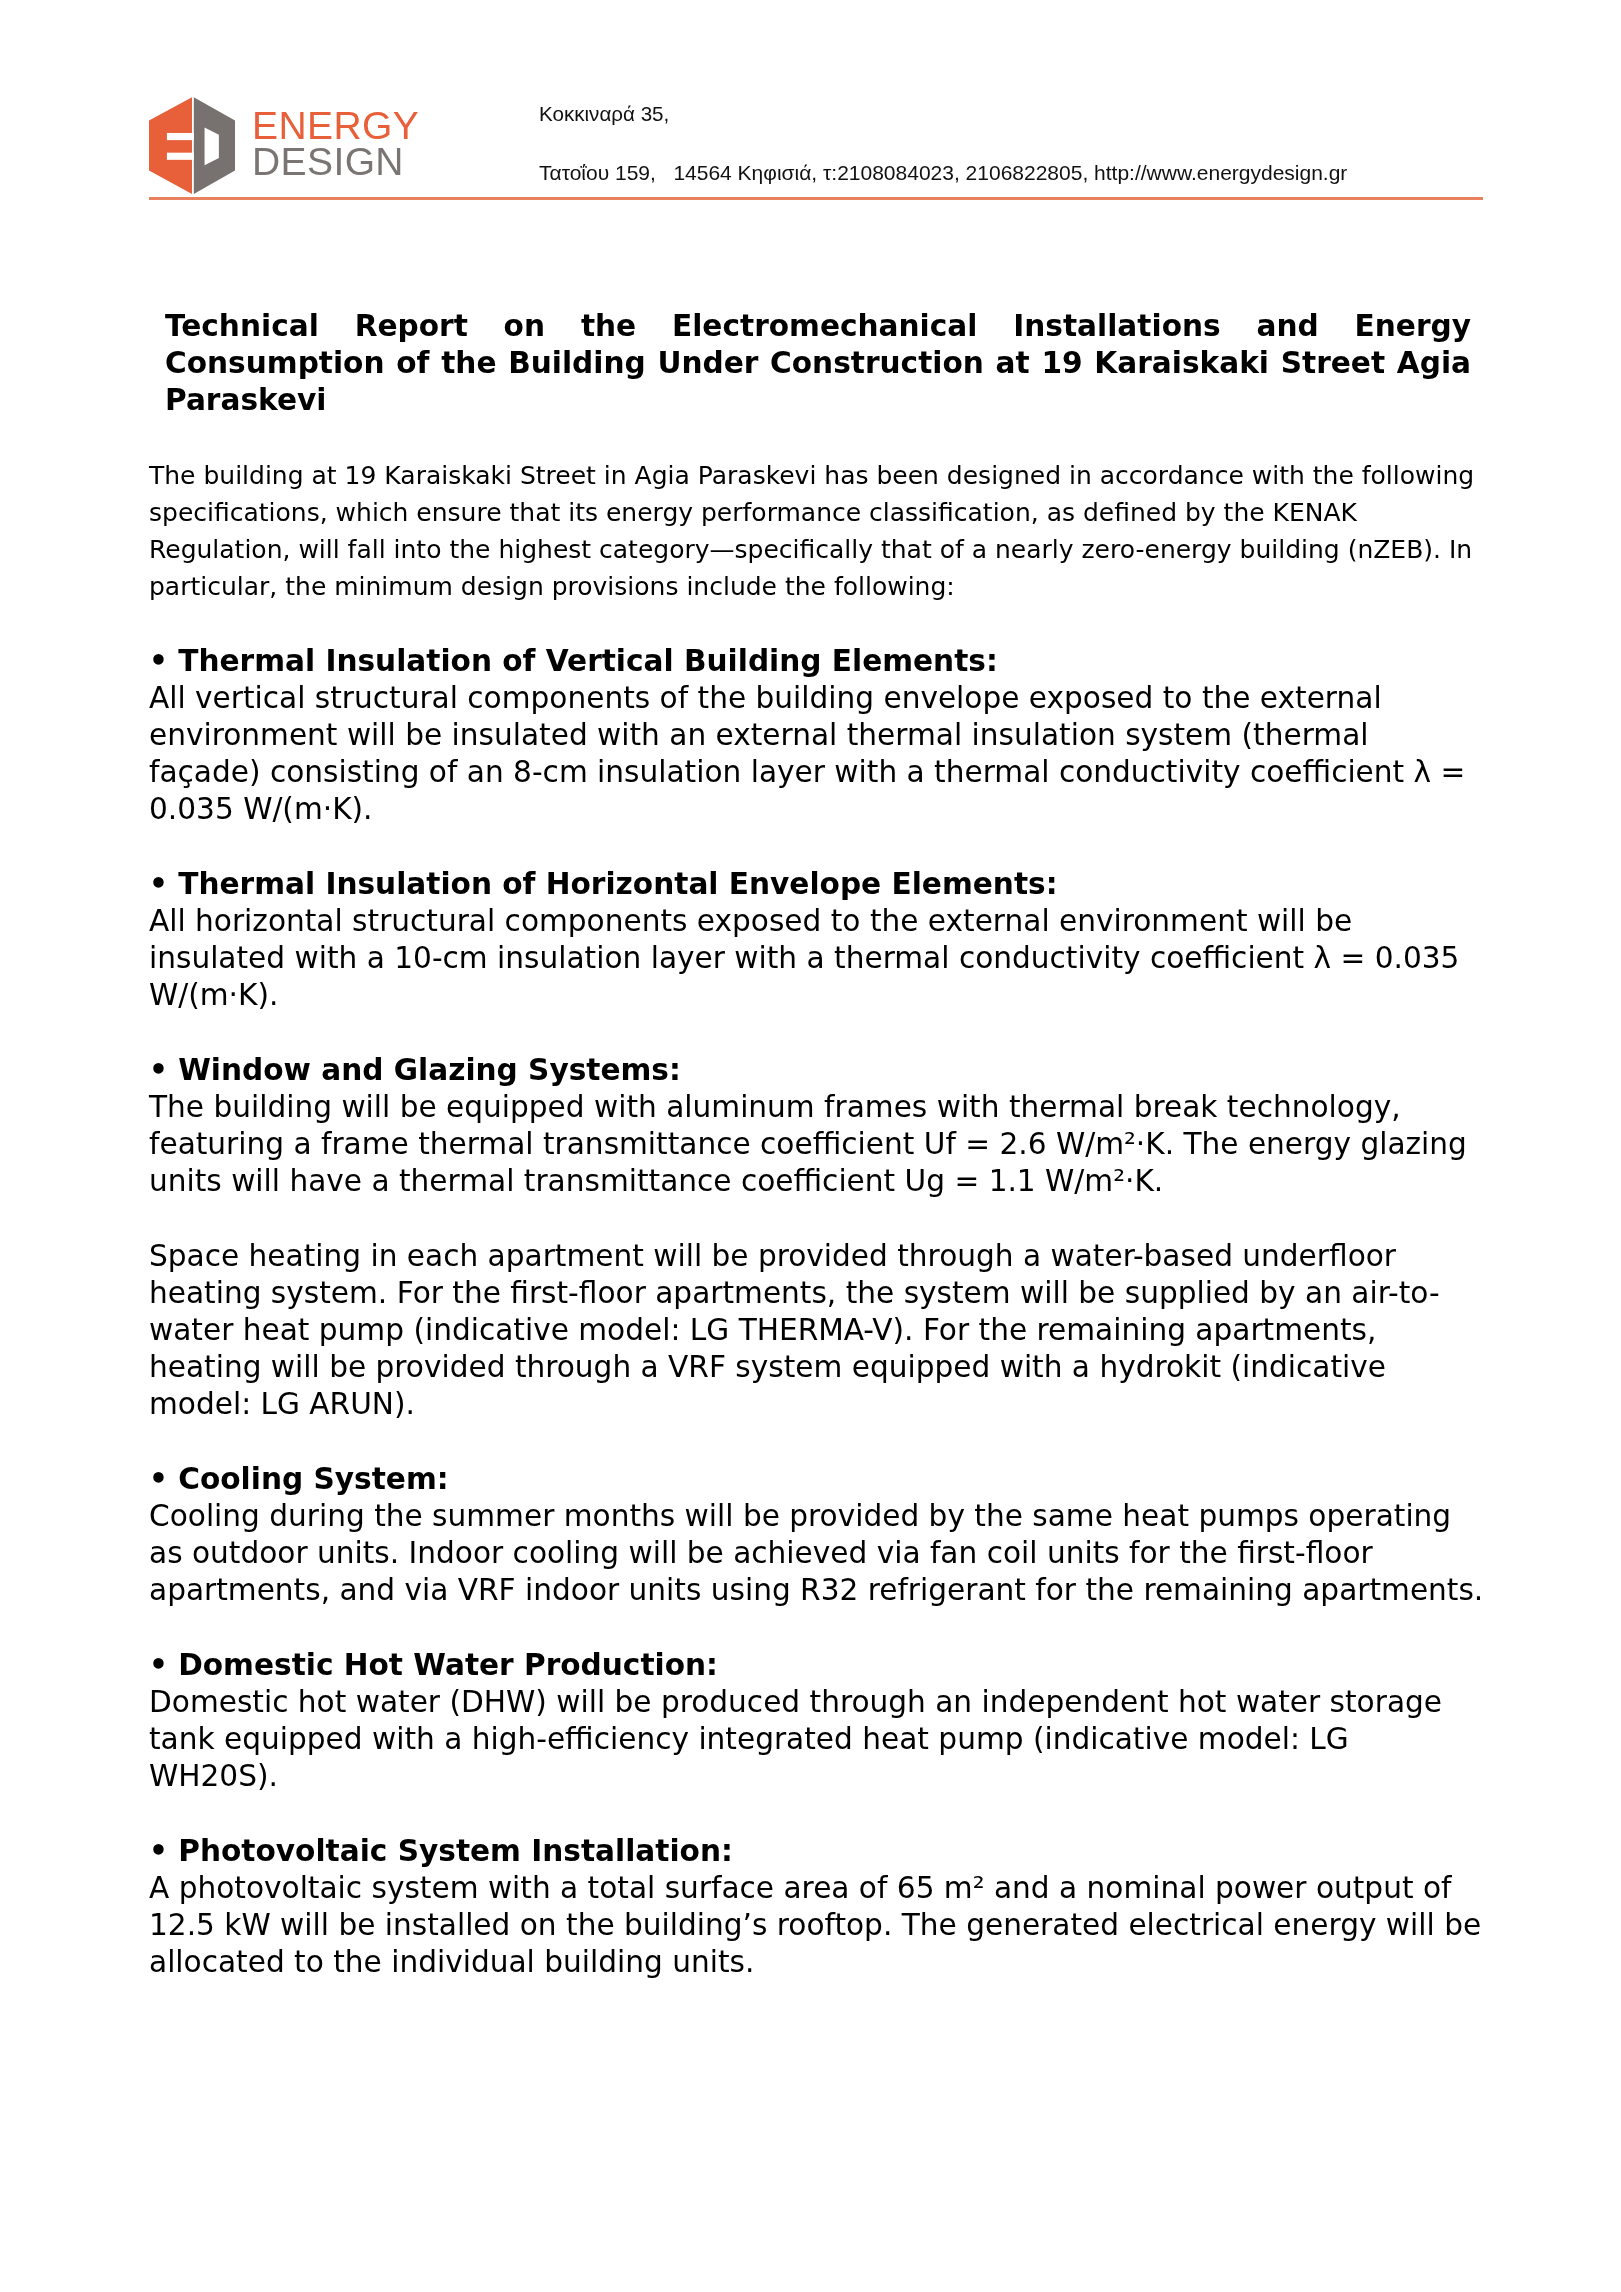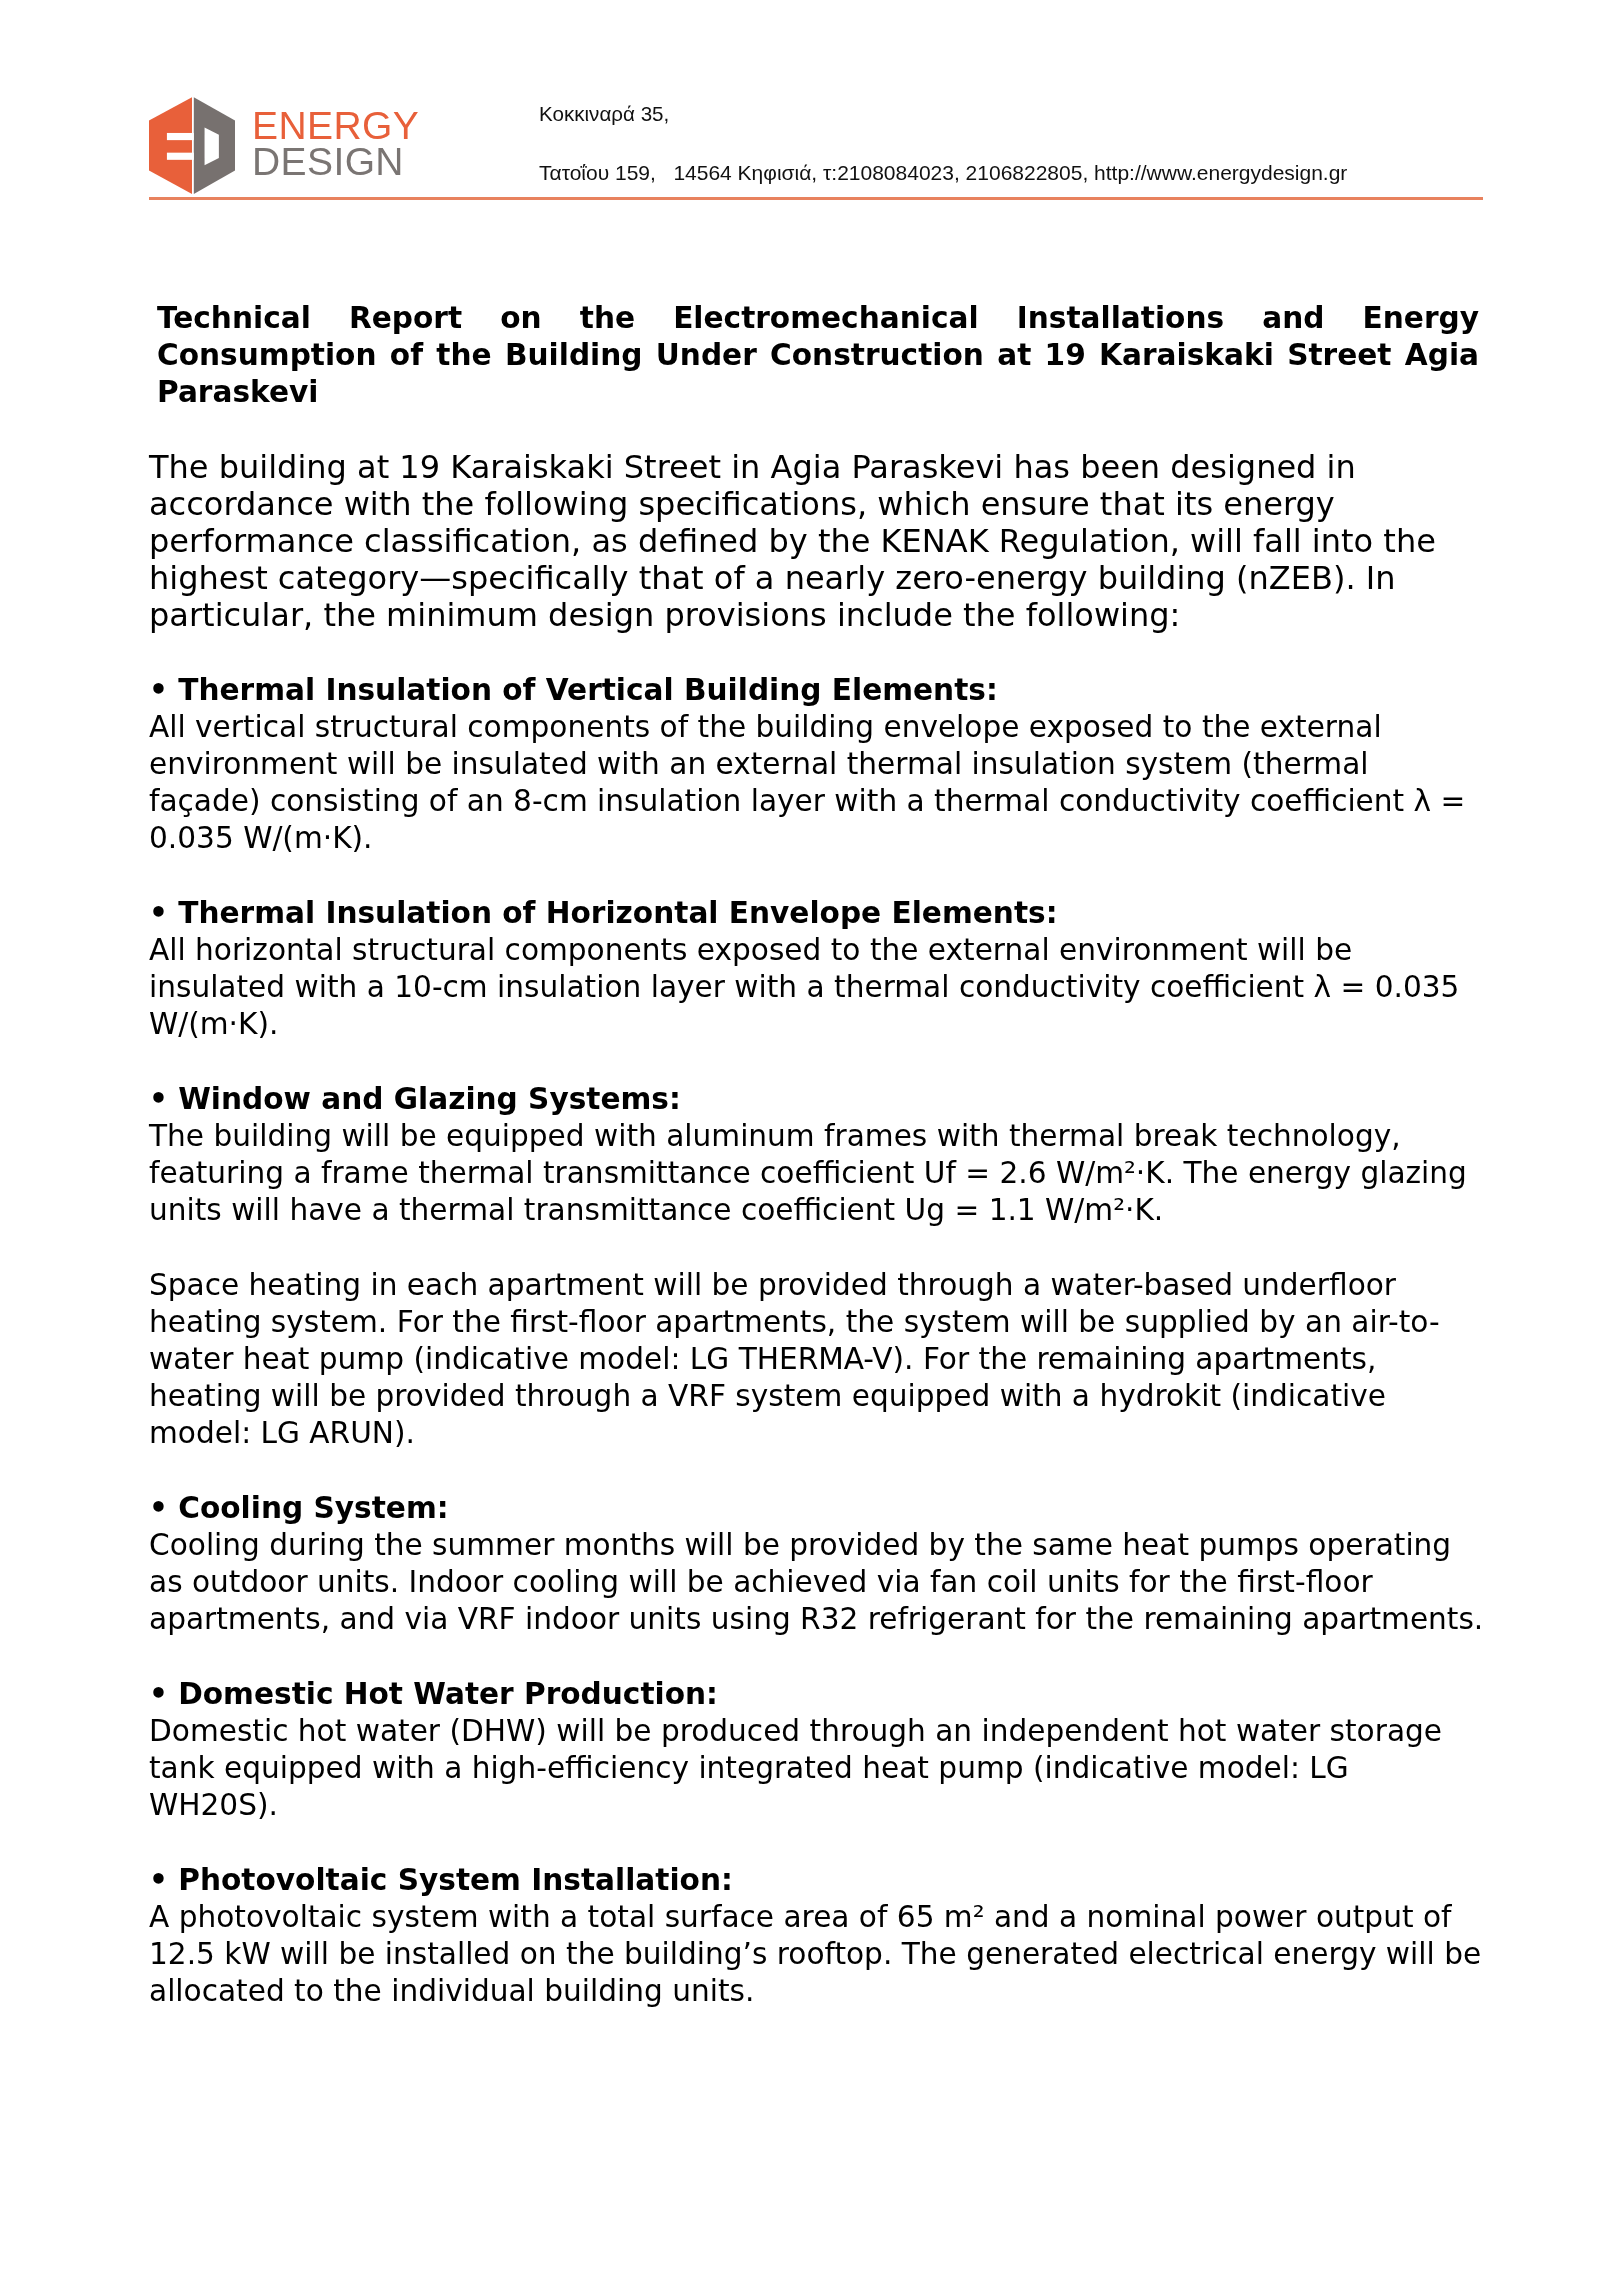--- a/index.html
+++ b/index.html
@@ -11,22 +11,22 @@
   .logo-mark { position: absolute; left: 0; top: 0; width: 86px; height: 97px; }
   .logo-text { position: absolute; left: 103px; top: 10.7px; font-family: "Liberation Sans", sans-serif; font-size: 39px; line-height: 36px; letter-spacing: 0.4px; }
   .logo-energy { color: #e8603a; display: block; }
   .logo-design { color: #7a7573; display: block; }
 
   .address1 { position: absolute; left: 390px; top: 11.6px; font-family: "Liberation Sans", sans-serif; font-size: 20.6px; color: #111; }
   .address2 { position: absolute; left: 390px; top: 71px; font-family: "Liberation Sans", sans-serif; font-size: 21px; color: #111; white-space: pre; }
   .header-rule { position: absolute; left: 0; top: 107px; width: 1334px; height: 2.7px; background: #e8825e; }
 
   .content { position: absolute; left: 149px; top: 292px; width: 1338px; font-family: "DejaVu Sans", sans-serif; color: #000; }
-  .title { font-size: 29.6px; font-weight: bold; line-height: 37px; text-align: justify; text-align-last: left; margin: 8px; }
-  .intro { font-size: 32px; line-height: 37px; margin: 38px 0 0 0; }
+  .title { font-size: 29.6px; font-weight: bold; line-height: 37px; text-align: justify; text-align-last: left; margin: 16px; }
+  .intro { font-size: 25px; line-height: 37px; margin: 38px 0 0 0; }
   .section { margin-top: 38px; }
   .sec-head { font-size: 29.6px; font-weight: bold; line-height: 37px; margin: 0; }
   .sec-body { font-size: 29.6px; line-height: 37px; margin: 0; }
 </style>
 </head>
 <body>
 
 <div class="page">
 
   <div class="header">

